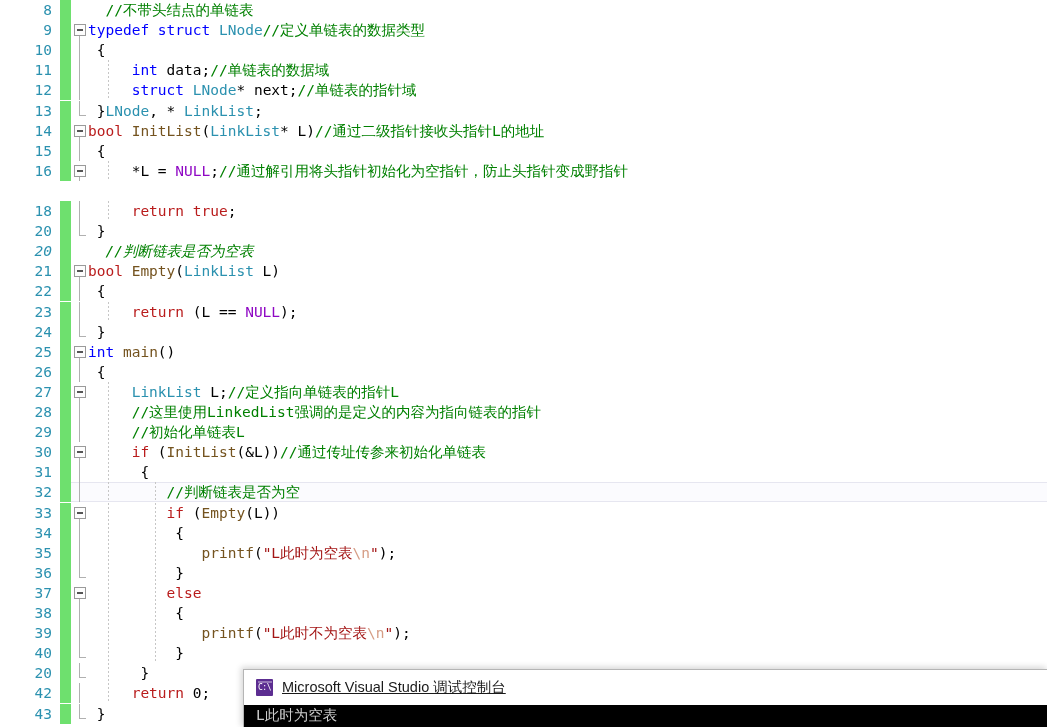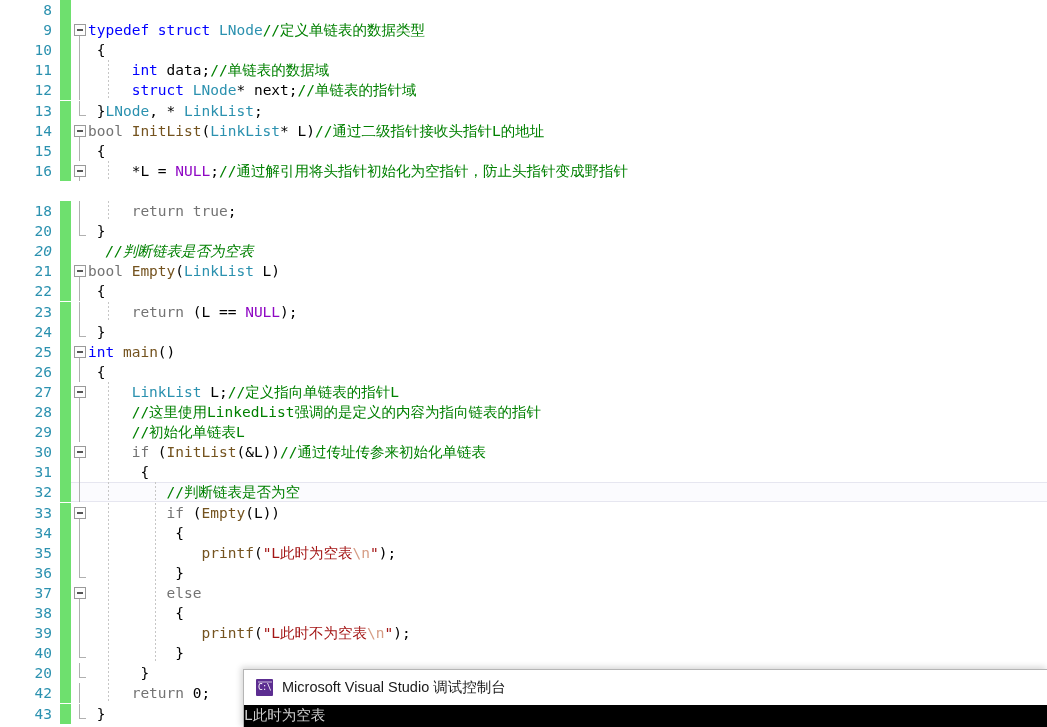--- a/index.html
+++ b/index.html
@@ -121,21 +121,21 @@
     position: absolute;
     left: 88px; top: 0;
     font-family: "DejaVu Sans Mono", "Liberation Mono", monospace;
     font-size: 14.5px;
     color: #000000;
     white-space: pre;
   }
 
   
   .t-kw   { color: #0000ff; }   
-  .t-kw2  { color: #737373; }   
+  .t-kw2  { color: #b91c1c; }   
   .t-type { color: #2b91af; }   
   .t-fn   { color: #74531f; }   
   .t-cmt  { color: #008000; }   
   .t-str  { color: #a31515; }   
   .t-esc  { color: #d69d85; }   
   .t-mac  { color: #8f08c4; }   
   .t-pl   { color: #000000; }   
 
   
   .cur-line-box {
@@ -195,40 +195,41 @@
     top: 1.5px;
     left: 1.5px;
     right: 1.5px;
     height: 2px;
     background: rgba(255,255,255,0.35);
   }
   .console-title-text {
     font-family: "Liberation Sans", sans-serif;
     font-size: 14.5px;
     color: #1a1a1a;
+    text-decoration: underline;
   }
   .console-body {
     background: #000000;
     height: 23px;
     color: #cccccc;
     font-family: "DejaVu Sans Mono", "Liberation Mono", monospace;
     font-size: 14.5px;
     line-height: 20px;
-    padding-left: 0px;
+    padding-left: 12px;
     white-space: pre;
     overflow: hidden;
   }
 </style>
 </head>
 <body>
 
 <div id="app">
 
   <div class="editor" id="editor">
-      <div class="line-row" style="top: 0px; position: absolute; left: 0px; right: 0px;"><div class="gutter-num">8</div><div class="change-bar" style="background: rgb(110, 224, 110);"></div><div class="glyph-area"></div></div>
+      <div class="line-row" style="top: 0px; position: absolute; left: 0px; right: 0px;"><div class="gutter-num">8</div><div class="change-bar" style="background: rgb(110, 224, 110);"></div><div class="glyph-area"></div><div class="code"><span class="t-pl">  </span><span class="t-cmt">//不带头结点的单链表</span></div></div>
       <div class="line-row" style="top: 20.1px; position: absolute; left: 0px; right: 0px;"><div class="gutter-num">9</div><div class="change-bar" style="background: rgb(110, 224, 110);"></div><div class="glyph-area"><div class="fold-box"></div><div class="fold-line from-box"></div></div><div class="code"><span class="t-kw">typedef</span><span class="t-pl"> </span><span class="t-kw">struct</span><span class="t-pl"> </span><span class="t-type">LNode</span><span class="t-cmt">//定义单链表的数据类型</span></div></div>
       <div class="line-row" style="top: 40.2px; position: absolute; left: 0px; right: 0px;"><div class="gutter-num">10</div><div class="change-bar" style="background: rgb(110, 224, 110);"></div><div class="glyph-area"><div class="fold-line"></div></div><div class="code"><span class="t-pl"> {</span></div></div>
       <div class="line-row" style="top: 60.3px; position: absolute; left: 0px; right: 0px;"><div class="gutter-num">11</div><div class="change-bar" style="background: rgb(110, 224, 110);"></div><div class="glyph-area"><div class="fold-line"></div></div><div class="guide" style="left: 108px;"></div><div class="code"><span class="t-pl">     </span><span class="t-kw">int</span><span class="t-pl"> data;</span><span class="t-cmt">//单链表的数据域</span></div></div>
       <div class="line-row" style="top: 80.4px; position: absolute; left: 0px; right: 0px;"><div class="gutter-num">12</div><div class="change-bar" style="background: rgb(110, 224, 110);"></div><div class="glyph-area"><div class="fold-line"></div></div><div class="guide" style="left: 108px;"></div><div class="code"><span class="t-pl">     </span><span class="t-kw">struct</span><span class="t-pl"> </span><span class="t-type">LNode</span><span class="t-pl">* next;</span><span class="t-cmt">//单链表的指针域</span></div></div>
       <div class="line-row" style="top: 100.5px; position: absolute; left: 0px; right: 0px;"><div class="gutter-num">13</div><div class="change-bar" style="background: rgb(110, 224, 110);"></div><div class="glyph-area"><div class="fold-line endcap"></div></div><div class="code"><span class="t-pl"> }</span><span class="t-type">LNode</span><span class="t-pl">, * </span><span class="t-type">LinkList</span><span class="t-pl">;</span></div></div>
       <div class="line-row" style="top: 120.6px; position: absolute; left: 0px; right: 0px;"><div class="gutter-num">14</div><div class="change-bar" style="background: rgb(110, 224, 110);"></div><div class="glyph-area"><div class="fold-box"></div><div class="fold-line from-box"></div></div><div class="code"><span class="t-kw2">bool</span><span class="t-pl"> </span><span class="t-fn">InitList</span><span class="t-pl">(</span><span class="t-type">LinkList</span><span class="t-pl">* L)</span><span class="t-cmt">//通过二级指针接收头指针L的地址</span></div></div>
       <div class="line-row" style="top: 140.7px; position: absolute; left: 0px; right: 0px;"><div class="gutter-num">15</div><div class="change-bar" style="background: rgb(110, 224, 110);"></div><div class="glyph-area"><div class="fold-line"></div></div><div class="code"><span class="t-pl"> {</span></div></div>
       <div class="line-row" style="top: 160.8px; position: absolute; left: 0px; right: 0px;"><div class="gutter-num">16</div><div class="change-bar" style="background: rgb(110, 224, 110);"></div><div class="glyph-area"><div class="fold-box"></div><div class="fold-line from-box"></div></div><div class="guide" style="left: 108px;"></div><div class="code"><span class="t-pl">     *L = </span><span class="t-mac">NULL</span><span class="t-pl">;</span><span class="t-cmt">//通过解引用将头指针初始化为空指针，防止头指针变成野指针</span></div></div>
       <div class="line-row" style="top: 201px; position: absolute; left: 0px; right: 0px;"><div class="gutter-num">18</div><div class="change-bar" style="background: rgb(110, 224, 110);"></div><div class="glyph-area"><div class="fold-line"></div></div><div class="guide" style="left: 108px;"></div><div class="code"><span class="t-pl">     </span><span class="t-kw2">return</span><span class="t-pl"> </span><span class="t-kw2">true</span><span class="t-pl">;</span></div></div>
       <div class="line-row" style="top: 221.1px; position: absolute; left: 0px; right: 0px;"><div class="gutter-num">20</div><div class="change-bar" style="background: rgb(110, 224, 110);"></div><div class="glyph-area"><div class="fold-line endcap"></div></div><div class="code"><span class="t-pl"> }</span></div></div>

